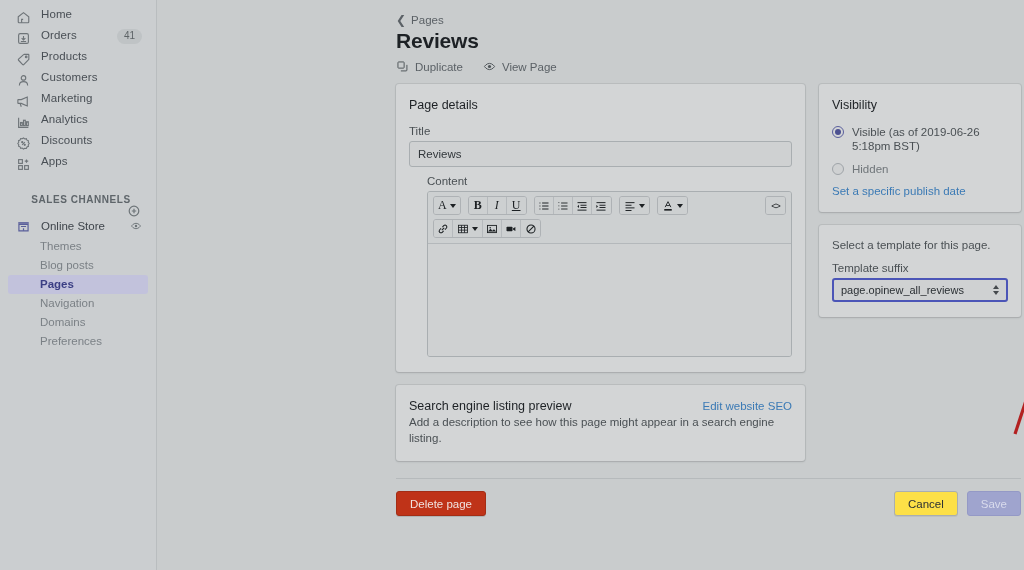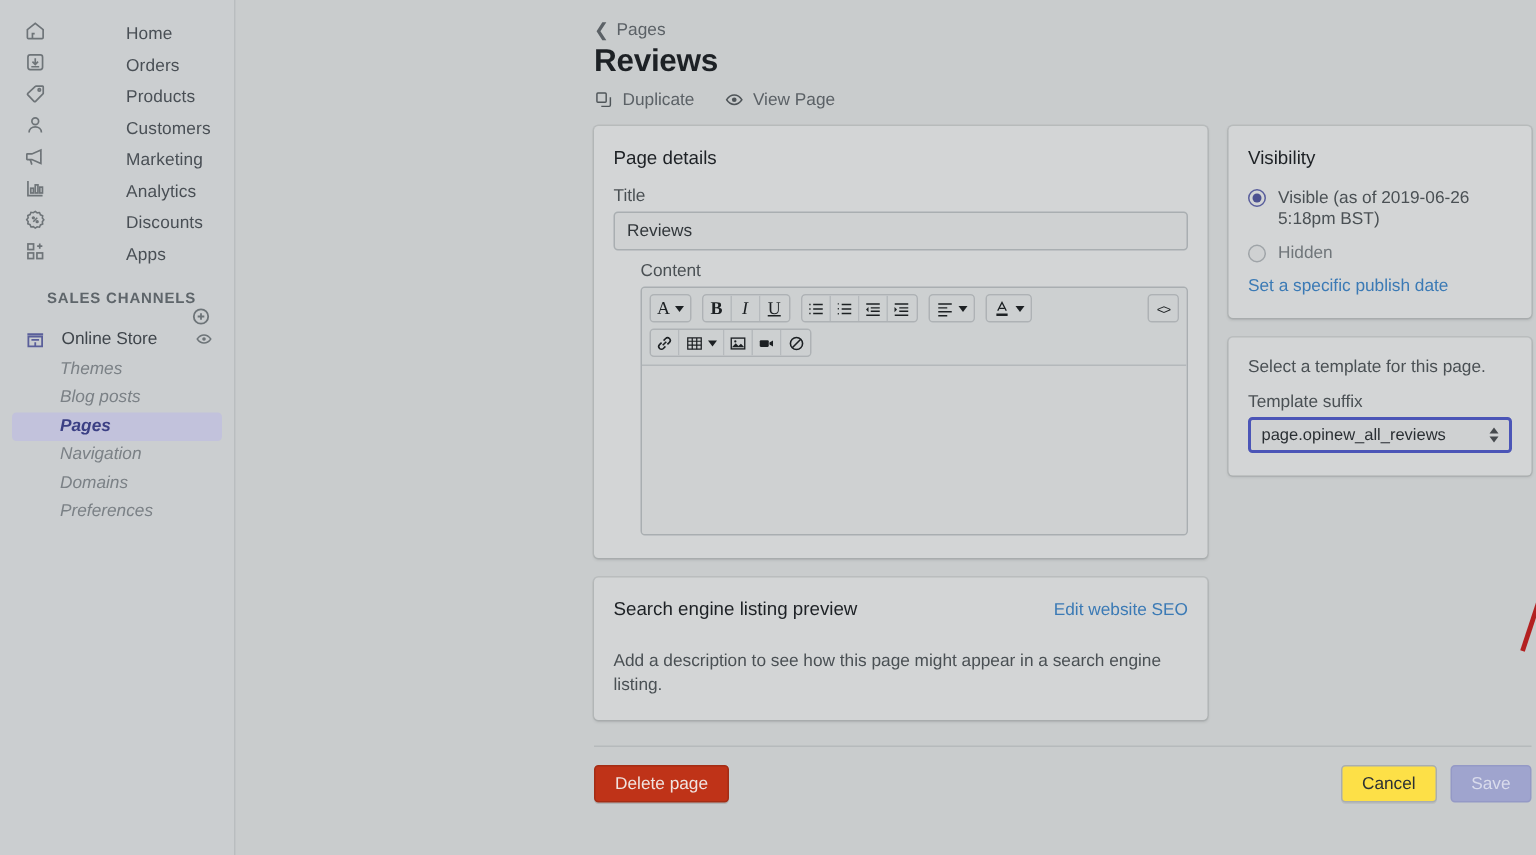--- a/index.html
+++ b/index.html
@@ -26,28 +26,27 @@
     height: 570px;
     flex: 0 0 157px;
     background: #cbced0;
     border-right: 1px solid #b9bdbf;
     padding-top: 8px;
     overflow: hidden;
   }
 
   .nav-item {
     display: flex;
-    align-items: flex-end;
+    align-items: flex-start;
     height: 21px;
     margin: 0 8px 0 8px;
     padding: 0 6px 0 6px;
     border-radius: 3px;
     cursor: pointer;
     position: relative;
-    gap: 43px;
   }
   .nav-icon {
     width: 18px; height: 18px;
     flex: 0 0 18px;
     display: flex; align-items: center; justify-content: center;
     color: #6e7478;
     margin-right: 9px;
   }
   .nav-icon svg { display: block; }
   .nav-label {
@@ -116,21 +115,20 @@
   .sub-item {
     display: block;
     font-size: 11.5px;
     color: #7b8186;
     margin: 0 8px;
     padding: 3px 6px 3px 32px;
     border-radius: 3px;
     line-height: 13px;
     cursor: pointer;
     white-space: nowrap;
-    font-style: italic;
   }
   .sub-item.active {
     background: #c2c2dc;
     color: #3b3f84;
     font-weight: bold;
   }
 
   
   #main {
     flex: 1 1 auto;
@@ -202,21 +200,21 @@
   .card-title {
     font-size: 12.5px;
     font-weight: normal;
     color: #1d2125;
     margin: 0 0 13px 0;
   }
   .card-head-row {
     display: flex;
     align-items: baseline;
     justify-content: space-between;
-    margin-bottom: 20px;
+    margin-bottom: 1px;
   }
   .card-head-row .card-title { margin: 0; }
 
   .field-label {
     font-size: 11.5px;
     color: #4a5054;
     margin-bottom: 4px;
   }
   .text-input {
     width: 100%;

